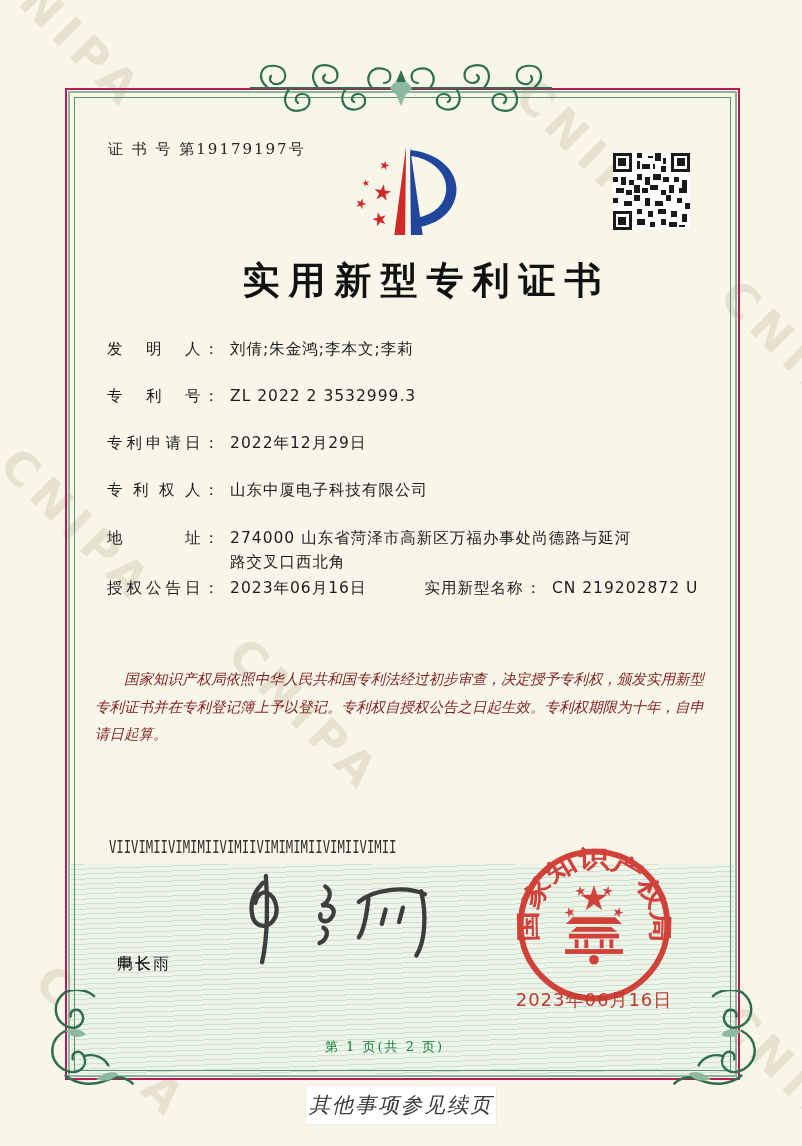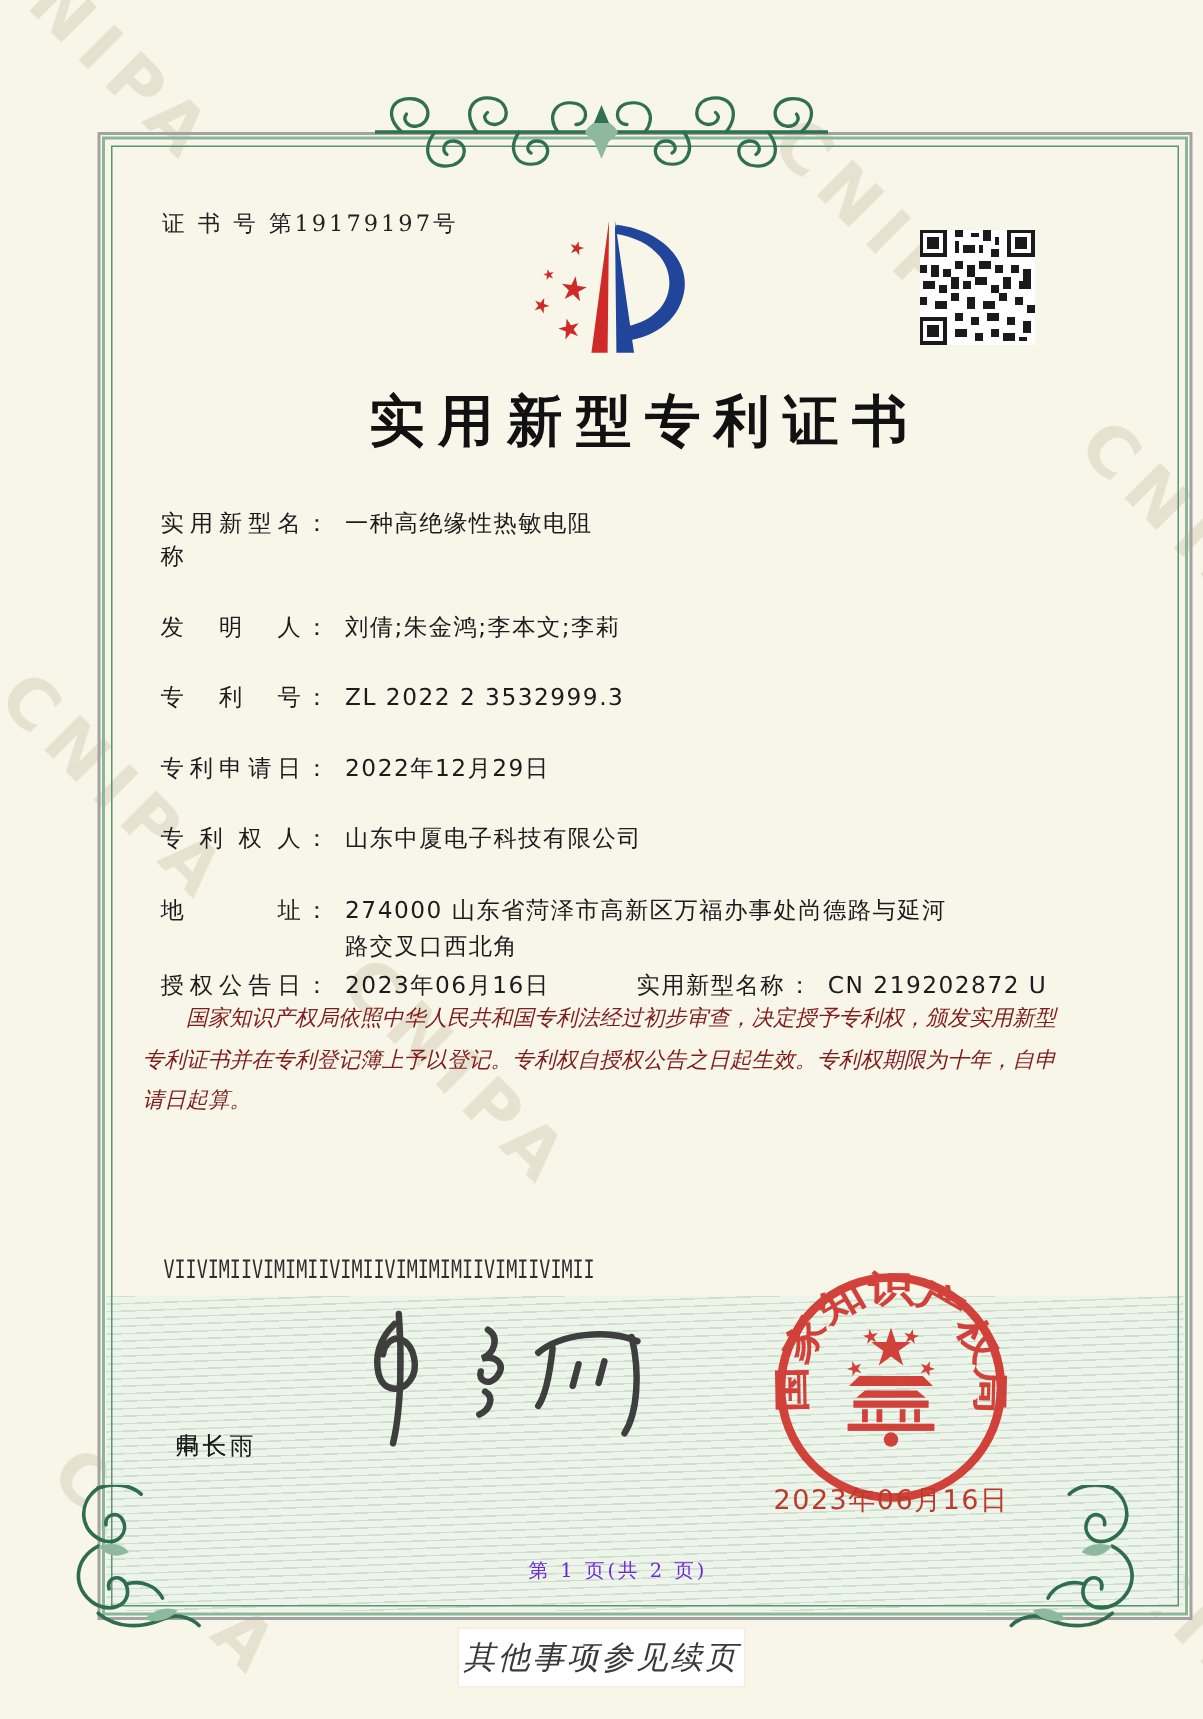--- a/index.html
+++ b/index.html
@@ -3,34 +3,34 @@
 <meta charset="utf-8">
 <style>
   html,body{margin:0;padding:0;}
   .canvas{position:relative;width:802px;height:1146px;background:#f8f5e9;overflow:hidden;
           font-family:"DejaVu Sans","Liberation Sans",sans-serif;color:#1c1c1c;}
   
   .wm{position:absolute;font-family:"DejaVu Sans",sans-serif;font-weight:bold;font-size:46px;
       letter-spacing:8px;color:rgba(165,150,110,0.20);transform:rotate(45deg);white-space:nowrap;
       pointer-events:none;}
   
-  .frame{position:absolute;left:65px;top:88px;width:730px;height:992px;box-sizing:border-box;
-         border:2px solid #a3a3a3;}
+  .frame{position:absolute;left:65px;top:88px;width:675px;height:992px;box-sizing:border-box;
+         border:2px solid #be185d;}
   .frame::before{content:"";position:absolute;inset:1px;border:2px solid #8ab79a;pointer-events:none;}
   .frame::after{content:"";position:absolute;inset:7px;border:1px solid #5d9276;pointer-events:none;}
   
   .waves{position:absolute;left:4px;right:4px;top:774px;bottom:4px;background-color:#edf4ea;
          background-image:repeating-linear-gradient(178deg,rgba(120,165,125,0.25) 0 1px,rgba(0,0,0,0) 1px 5px);}
   .certno{position:absolute;left:41px;top:50px;font-family:"DejaVu Serif","Liberation Serif",serif;
           font-size:15px;letter-spacing:2px;color:#222;}
   .logo{position:absolute;left:282px;top:54px;}
   .qr{position:absolute;left:546px;top:63px;}
   .title{position:absolute;left:0;top:166px;width:100%;text-align:center;
          font-family:"DejaVu Serif","Liberation Serif",serif;font-weight:bold;font-size:37px;
-         letter-spacing:9px;color:#111;}
+         letter-spacing:9px;color:#111;padding-left:24px;}
   .fields{position:absolute;left:40px;top:248px;width:600px;font-size:15.5px;letter-spacing:1px;}
   .frow{margin-bottom:25px;line-height:22px;}
   .frow.addr{margin-bottom:3px;line-height:24px;}
   .flabel{display:inline-block;width:6.1em;text-align:justify;text-align-last:justify;vertical-align:top;}
   .fcolon{display:inline-block;margin:0 10px 0 2px;vertical-align:top;}
   .fvalue{display:inline-block;vertical-align:top;}
   .fvalue.wrap{width:415px;}
   .inlinefield{margin-left:52px;}
   .inlinefield .flabel{width:auto;text-align:left;text-align-last:auto;}
   .bodytext{position:absolute;left:28px;top:576px;width:616px;
@@ -39,21 +39,21 @@
   .bodytext p{margin:0 0 6px 0;text-indent:2em;}
   .barcode{position:absolute;left:42px;top:747px;font-family:"DejaVu Sans Mono","Liberation Mono",monospace;
            font-size:17px;color:#2e2e2e;transform:scaleX(0.72);transform-origin:left top;white-space:nowrap;}
   .signer-title{position:absolute;left:50px;top:864px;font-size:16px;letter-spacing:2px;}
   .signer-name{position:absolute;left:50px;top:864px;font-size:16px;letter-spacing:2px;}
   .signature{position:absolute;left:150px;top:783px;}
   .seal{position:absolute;left:445px;top:753px;opacity:0.92;}
   .sealdate{position:absolute;left:447px;top:898px;width:160px;text-align:center;
             font-size:18px;color:#bf382c;letter-spacing:1px;z-index:3;}
   .pageinfo{position:absolute;left:0;top:948px;width:100%;text-align:center;
-            font-family:"DejaVu Serif","Liberation Serif",serif;font-size:13px;color:#6d28d9;
+            font-family:"DejaVu Serif","Liberation Serif",serif;font-size:13px;color:#15803d;
             transform:translateX(-18px);letter-spacing:2px;z-index:2;}
   .ornament-top{position:absolute;left:250px;top:56px;z-index:2;}
   .flourish{position:absolute;z-index:2;}
   .flourish.left{left:35px;top:990px;}
   .flourish.right{left:660px;top:990px;transform:scaleX(-1);}
   .contbox{position:absolute;left:306px;top:1086px;width:190px;height:38px;background:#ffffff;
            box-shadow:0 0 0 1px #f1eee1;display:flex;align-items:center;justify-content:center;
            font-family:Liberation Serif, serif;font-style:italic;font-size:21px;
            letter-spacing:2px;color:#3a3a3a;}
 </style>
@@ -142,23 +142,20 @@
         <rect x="18" y="25" width="2" height="2"></rect>
           <rect x="21" y="26" width="3" height="2"></rect>
           <rect x="25" y="27" width="2" height="1"></rect>
       </g>
     </svg>
 
     <div class="title">实用新型专利证书</div>
 
     <div class="fields">
       <div class="frow">
-        <span class="flabel">实用新型名称</span><span class="fcolon">：</span><span class="fvalue">一种高绝缘性热敏电阻</span>
-      </div>
-      <div class="frow">
         <span class="flabel">发明人</span><span class="fcolon">：</span><span class="fvalue">刘倩;朱金鸿;李本文;李莉</span>
       </div>
       <div class="frow">
         <span class="flabel">专利号</span><span class="fcolon">：</span><span class="fvalue">ZL 2022 2 3532999.3</span>
       </div>
       <div class="frow">
         <span class="flabel">专利申请日</span><span class="fcolon">：</span><span class="fvalue">2022年12月29日</span>
       </div>
       <div class="frow">
         <span class="flabel">专利权人</span><span class="fcolon">：</span><span class="fvalue">山东中厦电子科技有限公司</span>

